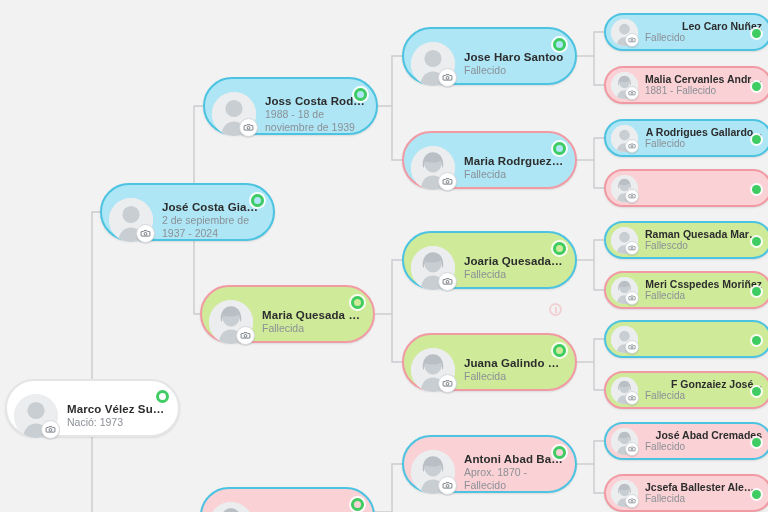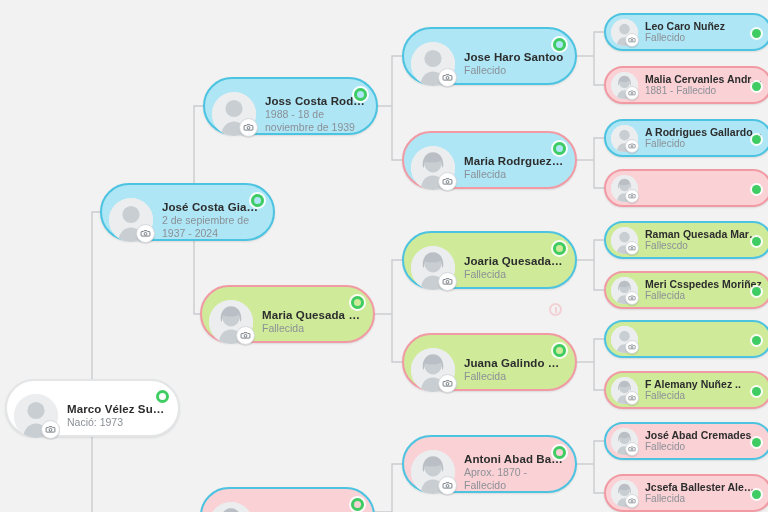--- a/index.html
+++ b/index.html
@@ -89,21 +89,21 @@
   .big .sub, .big .sub2 { font-size: 10.5px; line-height: 12.5px; }
   .big .ring { width: 13px; height: 13px; right: 9px; top: 9px; }
 
   .small {
     width: 168px; height: 38px;
     padding: 0 8px 0 5px;
     gap: 7px;
   }
   .small .avatar { width: 27px; height: 27px; }
   .small .cam { width: 12px; height: 12px; right: -1px; bottom: -1px; }
-  .small .nm { font-size: 10.5px; line-height: 12px; }
+  .small .nm { font-size: 10.5px; line-height: 12px; text-align: right; }
   .small .sub { font-size: 10px; line-height: 11.5px; }
   .small .ring { width: 9px; height: 9px; right: 9px; top: 14px; }
 
   .micro-badge {
     position: absolute;
     width: 13px; height: 13px;
     border-radius: 50%;
     border: 2px solid #f3b6bb;
     box-sizing: border-box;
     opacity: .55;
@@ -549,21 +549,21 @@
           </svg>
         </span>
         <span class="cam">
           <svg width="8" height="8" viewBox="0 0 20 20" xmlns="http://www.w3.org/2000/svg">
             <path d="M3 6.5h3l1.2-1.6h5.6L14 6.5h3a1 1 0 0 1 1 1v6.2a1 1 0 0 1-1 1H3a1 1 0 0 1-1-1V7.5a1 1 0 0 1 1-1z" fill="none" stroke="#5d656d" stroke-width="1.5"></path>
             <circle cx="10" cy="10.6" r="2.5" fill="none" stroke="#5d656d" stroke-width="1.5"></circle>
           </svg>
         </span>
       </div>
       <div class="txt">
-        <div class="nm">F Alemany Nuñez ..</div>
+        <div class="nm">F Gonzaiez José ..</div>
         <div class="sub">Fallecida</div>
       </div>
       <span class="ring"></span>
     </div>
     <div class="card small" style="left: 604px; top: 422px; background: rgb(250, 210, 214); border-color: rgb(76, 195, 224);">
       <div class="avatar-wrap">
         <span class="avatar">
           <svg viewBox="0 0 64 64" xmlns="http://www.w3.org/2000/svg">
             <rect width="64" height="64" fill="#ebedef"></rect>
             <ellipse cx="32" cy="25" rx="12.5" ry="13.5" fill="#c9ced3"></ellipse>

